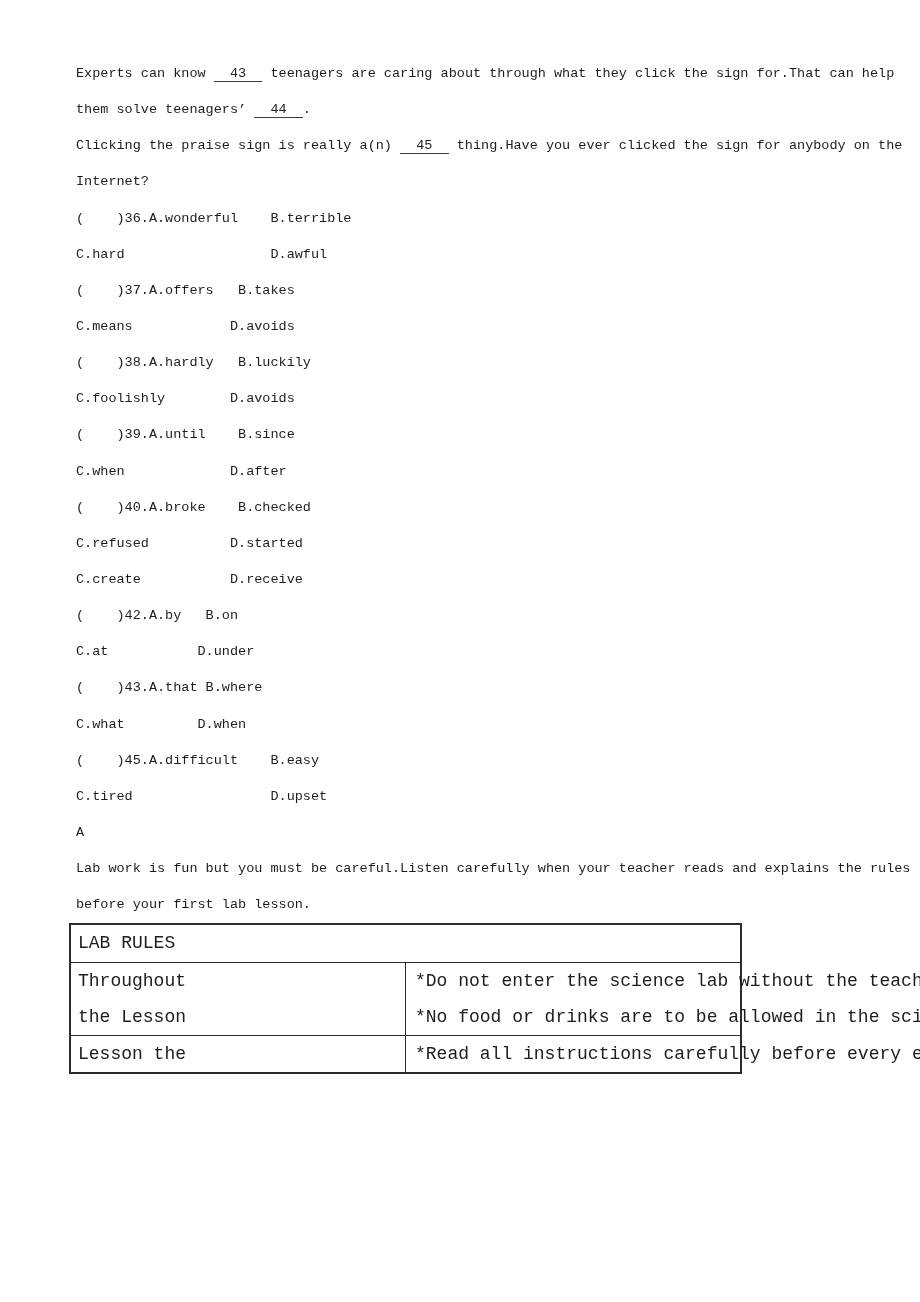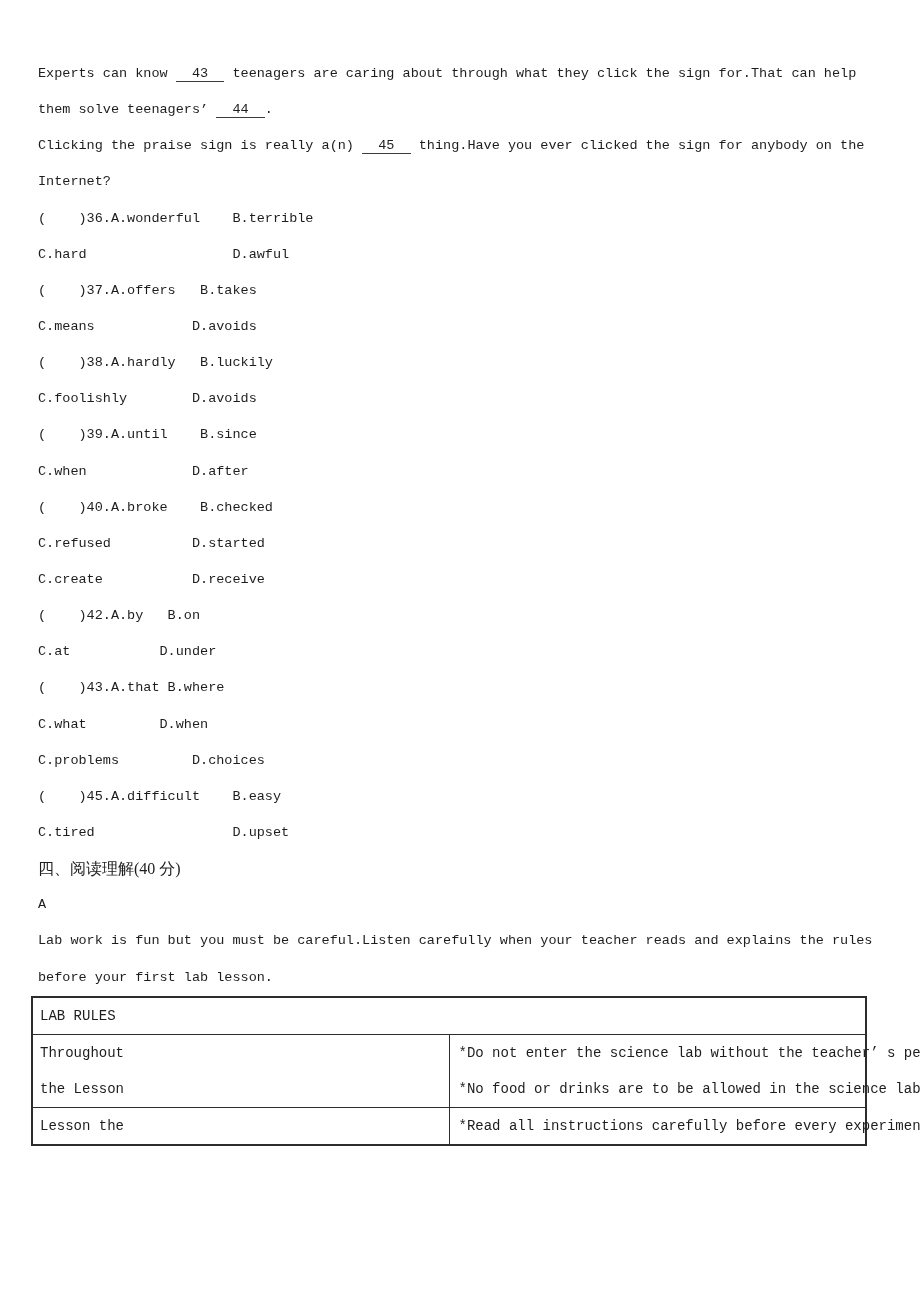--- a/index.html
+++ b/index.html
@@ -8,43 +8,43 @@
   }
   body {
     width: 920px;
     height: 1302px;
     background: #ffffff;
     color: #1d1d1d;
     font-family: "Liberation Mono", "DejaVu Sans Mono", monospace;
     overflow: hidden;
   }
   .content {
-    padding: 56px 0 0 38px;
+    padding: 56px 0 0 76px;
   }
   .line {
     white-space: pre;
     font-size: 13.5px;
     line-height: 36.15px;
     height: 36.15px;
   }
   .blank {
     border-bottom: 1px solid #3c3c3c;
     white-space: pre;
   }
   .heading {
     font-size: 16px;
     font-family: "Liberation Serif", "DejaVu Serif", serif;
   }
   table.lab-table {
     border-collapse: collapse;
     table-layout: fixed;
-    width: 836px;
+    width: 673px;
     margin-left: -7px;
     border: 2px solid #2c2c2c;
-    font-size: 14px;
+    font-size: 18px;
     color: #1d1d1d;
   }
   .lab-table td {
     border: 1px solid #2c2c2c;
     vertical-align: middle;
     padding: 0;
   }
   .lab-table td.title-cell {
     height: 34px;
     padding-left: 7px;
@@ -85,25 +85,23 @@
   <div class="line">C.foolishly        D.avoids</div>
   <div class="line">(    )39.A.until    B.since</div>
   <div class="line">C.when             D.after</div>
   <div class="line">(    )40.A.broke    B.checked</div>
   <div class="line">C.refused          D.started</div>
   <div class="line">C.create           D.receive</div>
   <div class="line">(    )42.A.by   B.on</div>
   <div class="line">C.at           D.under</div>
   <div class="line">(    )43.A.that B.where</div>
   <div class="line">C.what         D.when</div>
-  <div class="line">C.problems         D.choices</div>
   <div class="line">(    )45.A.difficult    B.easy</div>
   <div class="line">C.tired                 D.upset</div>
 
-  <div class="line heading">四、阅读理解(40 分)</div>
   <div class="line">A</div>
   <div class="line">Lab work is fun but you must be careful.Listen carefully when your teacher reads and explains the rules</div>
   <div class="line">before your first lab lesson.</div>
 
   <table class="lab-table">
     <tbody>
       <tr class="row-title">
         <td class="title-cell" colspan="2"><span class="cell-line">LAB RULES</span></td>
       </tr>
       <tr class="row-mid">

